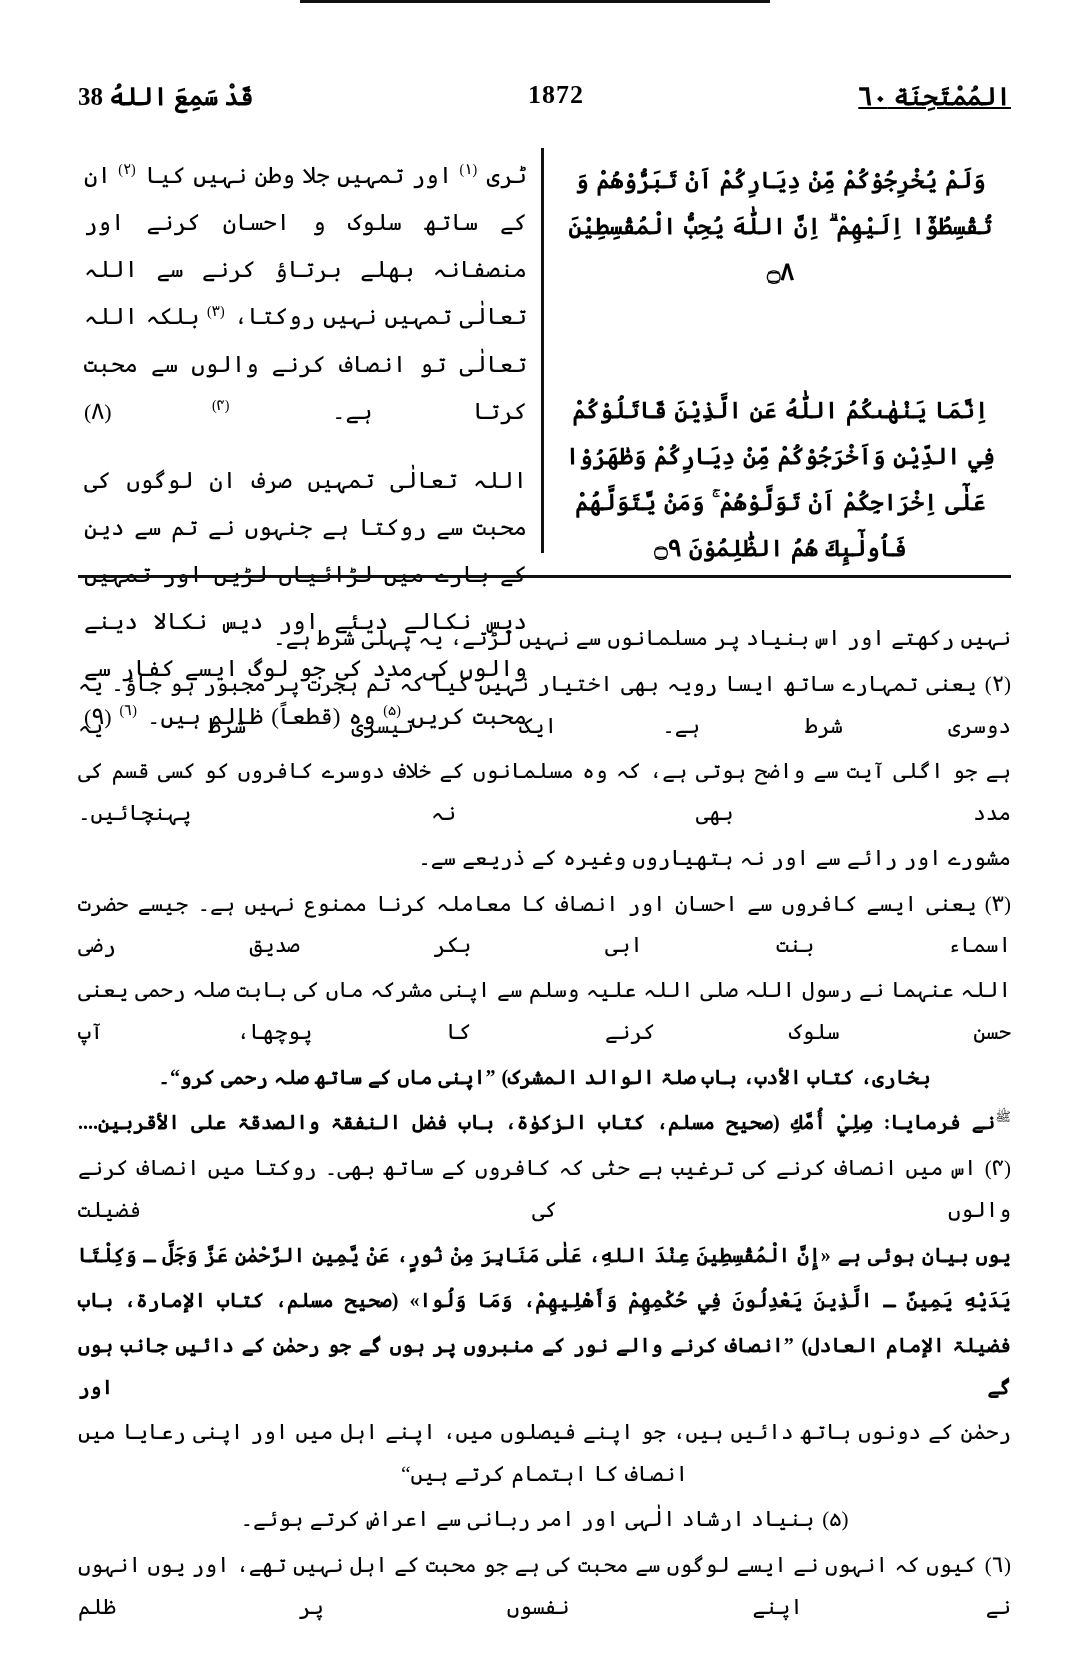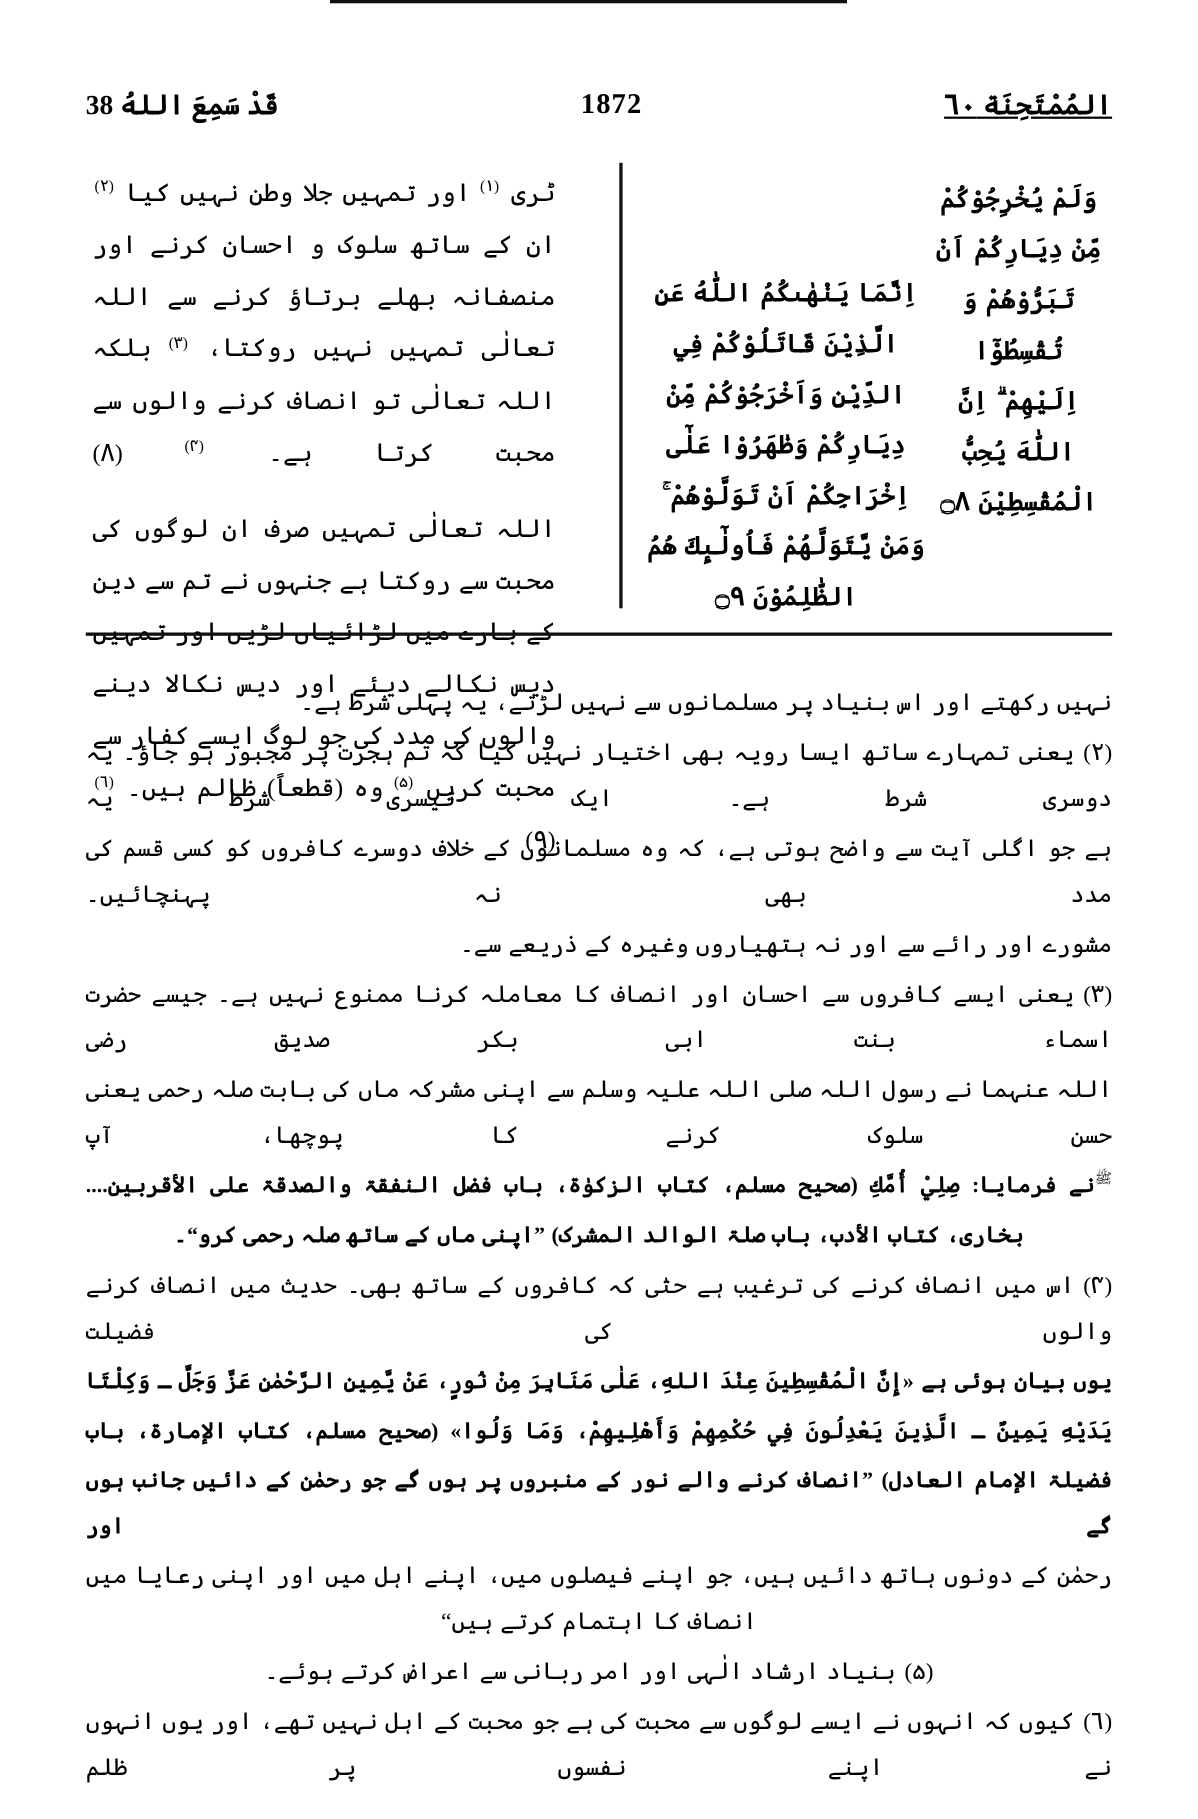--- a/index.html
+++ b/index.html
@@ -64,22 +64,21 @@
     display: flex;
     flex-direction: row;   
     direction: rtl;
   }
   .col-arabic {
     width: 470px;
     box-sizing: border-box;
     padding: 4px 8px 0 14px;
     border-left: 3px solid #111;
     display: flex;
-    flex-direction: row;
-    margin-left: 44px;
+    flex-direction: column;
   }
   .col-urdu {
     width: 463px;
     box-sizing: border-box;
     padding: 4px 14px 0 6px;
     display: flex;
     flex-direction: column;
   }
 
   .ayah {
@@ -196,25 +195,25 @@
         <div class="fn right-last"><span>نہیں رکھتے اور اس بنیاد پر مسلمانوں سے نہیں لڑتے، یہ پہلی شرط ہے۔</span></div>
       </div>
       <div class="fn-block">
         <div class="fn"><span class="marker">(۲)</span><span>یعنی تمہارے ساتھ ایسا رویہ بھی اختیار نہیں کیا کہ تم ہجرت پر مجبور ہو جاؤ۔ یہ دوسری شرط ہے۔ ایک تیسری شرط یہ</span></div>
         <div class="fn"><span>ہے جو اگلی آیت سے واضح ہوتی ہے، کہ وہ مسلمانوں کے خلاف دوسرے کافروں کو کسی قسم کی مدد بھی نہ پہنچائیں۔</span></div>
         <div class="fn right-last"><span>مشورے اور رائے سے اور نہ ہتھیاروں وغیرہ کے ذریعے سے۔</span></div>
       </div>
       <div class="fn-block">
         <div class="fn"><span class="marker">(۳)</span><span>یعنی ایسے کافروں سے احسان اور انصاف کا معاملہ کرنا ممنوع نہیں ہے۔ جیسے حضرت اسماء بنت ابی بکر صدیق رضی</span></div>
         <div class="fn"><span>اللہ عنہما نے رسول اللہ صلی اللہ علیہ وسلم سے اپنی مشرکہ ماں کی بابت صلہ رحمی یعنی حسن سلوک کرنے کا پوچھا، آپ</span></div>
+        <div class="fn center-last"><span class="ar">بخاری، کتاب الأدب، باب صلۃ الوالد المشرک) ”اپنی ماں کے ساتھ صلہ رحمی کرو“۔</span></div>
         <div class="fn"><span class="sws">ﷺ</span><span class="ar">نے فرمایا: صِلِيْ أُمَّكِ (صحیح مسلم، کتاب الزکوٰۃ، باب فضل النفقۃ والصدقۃ علی الأقربین....</span></div>
-        <div class="fn center-last"><span class="ar">بخاری، کتاب الأدب، باب صلۃ الوالد المشرک) ”اپنی ماں کے ساتھ صلہ رحمی کرو“۔</span></div>
-      </div>
-      <div class="fn-block">
-        <div class="fn"><span class="marker">(۴)</span><span>اس میں انصاف کرنے کی ترغیب ہے حتٰی کہ کافروں کے ساتھ بھی۔ حدیث میں انصاف کرنے والوں کی فضیلت</span></div>
+      </div>
+      <div class="fn-block">
+        <div class="fn"><span class="marker">(۴)</span><span>اس میں انصاف کرنے کی ترغیب ہے حتٰی کہ کافروں کے ساتھ بھی۔ روکتا میں انصاف کرنے والوں کی فضیلت</span></div>
         <div class="fn"><span class="ar">یوں بیان ہوئی ہے «إِنَّ الْمُقْسِطِينَ عِنْدَ اللهِ، عَلٰى مَنَابِرَ مِنْ نُورٍ، عَنْ يَّمِينِ الرَّحْمٰنِ عَزَّ وَجَلَّ ـ وَكِلْتَا</span></div>
         <div class="fn"><span class="ar">يَدَيْهِ يَمِينٌ ـ الَّذِينَ يَعْدِلُونَ فِي حُكْمِهِمْ وَأَهْلِيهِمْ، وَمَا وَلُوا» (صحیح مسلم، کتاب الإمارۃ، باب</span></div>
         <div class="fn"><span class="ar">فضیلۃ الإمام العادل) ”انصاف کرنے والے نور کے منبروں پر ہوں گے جو رحمٰن کے دائیں جانب ہوں گے اور</span></div>
         <div class="fn center-last"><span>رحمٰن کے دونوں ہاتھ دائیں ہیں، جو اپنے فیصلوں میں، اپنے اہل میں اور اپنی رعایا میں انصاف کا اہتمام کرتے ہیں“</span></div>
       </div>
       <div class="fn-block">
         <div class="fn center-last"><span class="marker">(۵)</span><span>بنیاد ارشاد الٰہی اور امر ربانی سے اعراض کرتے ہوئے۔</span></div>
       </div>
       <div class="fn-block">
         <div class="fn"><span class="marker">(۶)</span><span>کیوں کہ انہوں نے ایسے لوگوں سے محبت کی ہے جو محبت کے اہل نہیں تھے، اور یوں انہوں نے اپنے نفسوں پر ظلم</span></div>

